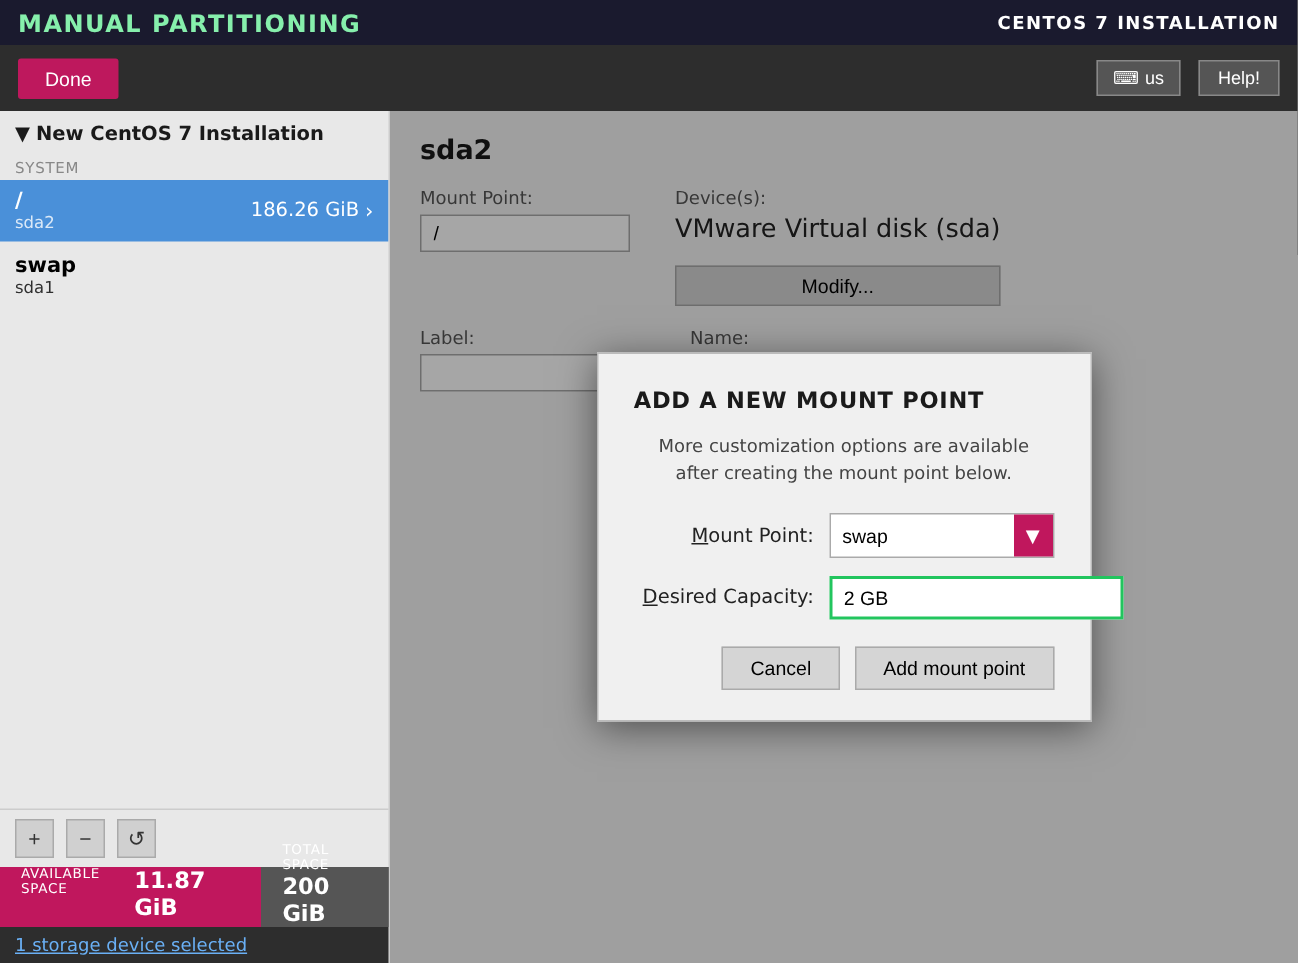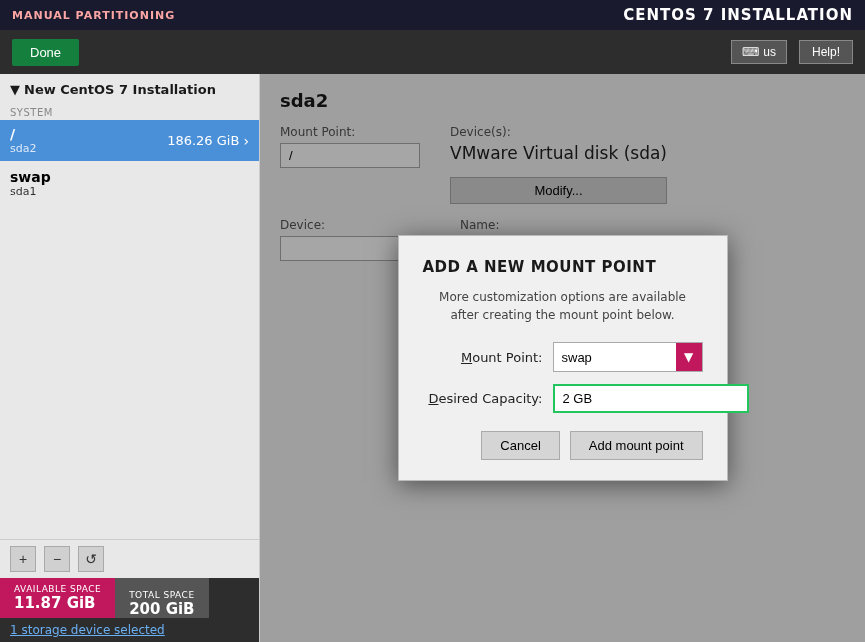--- a/index.html
+++ b/index.html
@@ -16,43 +16,43 @@
     
     .top-bar {
       display: flex;
       align-items: center;
       justify-content: space-between;
       background: #1a1a2e;
       height: 30px;
       padding: 0 12px;
     }
     .top-bar-left {
-      color: #fca5a5;
-      font-size: 11px;
+      color: #86efac;
+      font-size: 16px;
       font-weight: bold;
       letter-spacing: 1px;
     }
     .top-bar-right {
       color: #ffffff;
-      font-size: 15px;
+      font-size: 12px;
       font-weight: bold;
       letter-spacing: 1px;
     }
 
     
     .toolbar {
       display: flex;
       align-items: center;
       background: #2d2d2d;
       height: 44px;
       padding: 0 12px;
       gap: 12px;
     }
     .btn-done {
-      background: #15803d;
+      background: #be185d;
       color: #fff;
       border: none;
       padding: 6px 18px;
       font-size: 13px;
       cursor: pointer;
       border-radius: 2px;
     }
     .toolbar-spacer { flex: 1; }
     .lang-btn {
       background: #555;
@@ -170,21 +170,21 @@
       height: 40px;
       display: flex;
       align-items: stretch;
       background: #2d2d2d;
     }
     .space-available {
       background: #c0175d;
       color: #fff;
       padding: 0 14px;
       display: flex;
-      flex-direction: column;
+      flex-direction: row;
       justify-content: center;
     }
     .space-total {
       background: #555;
       color: #fff;
       padding: 0 14px;
       display: flex;
       flex-direction: column;
       justify-content: flex-end;
     }
@@ -456,21 +456,21 @@
       </div>
       <div class="field-group">
         <span class="field-label">Device(s):</span>
         <span class="field-value">VMware Virtual disk (sda)</span>
         <button class="modify-btn">Modify...</button>
       </div>
     </div>
 
     <div class="label-name-row">
       <div class="field-group">
-        <span class="field-label">Device:</span>
+        <span class="field-label">Label:</span>
         <input class="field-input-wide" value="" style="">
       </div>
       <div class="field-group">
         <span class="field-label">Name:</span>
         <input class="field-input-wide" value="sda2" style="">
       </div>
     </div>
 
     <div class="overlay">
       <div class="dialog">

